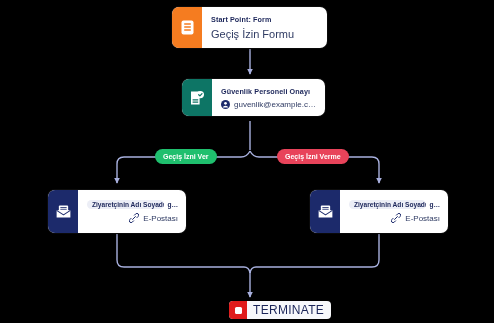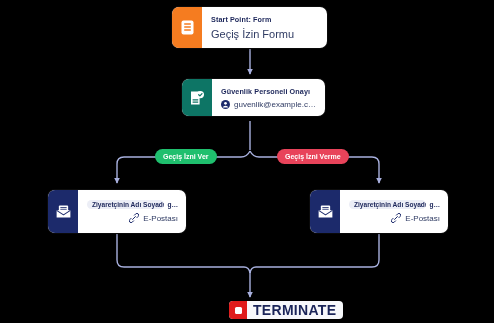--- a/index.html
+++ b/index.html
@@ -194,22 +194,22 @@
     justify-content: center;
   }
   #node-terminate .term-icon i {
     display: block;
     width: 7px;
     height: 7px;
     background: #ffffff;
     border-radius: 1.5px;
   }
   #node-terminate .term-text {
-    font-size: 14px;
-    font-weight: bold;
+    font-size: 12px;
+    font-weight: normal;
     color: #1b2559;
     letter-spacing: 0.3px;
     padding: 0 7px 0 6px;
     white-space: nowrap;
   }
 
   .ic { display:block; }
 </style>
 </head>
 <body>

